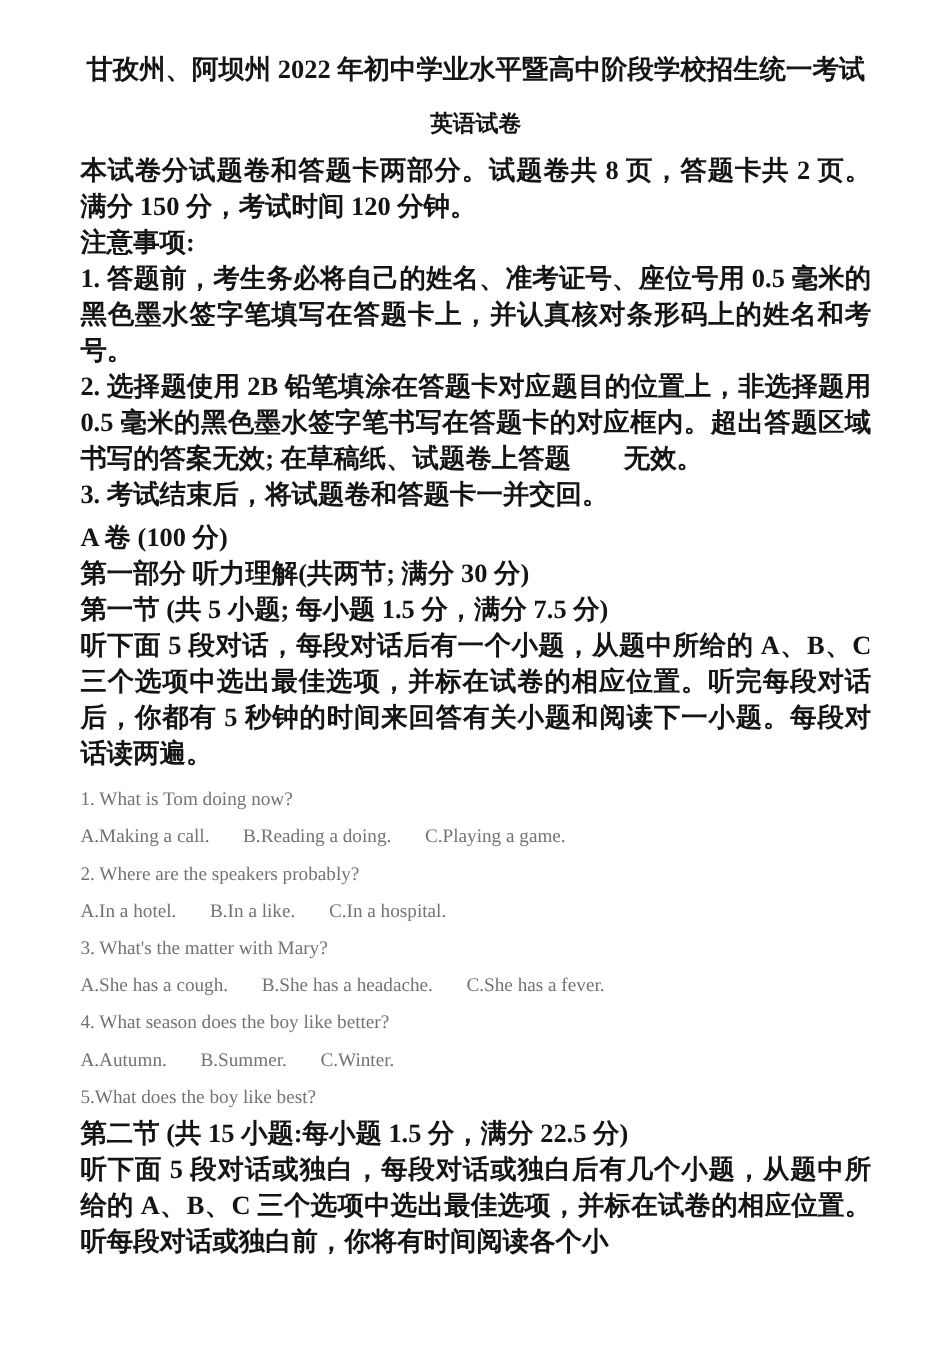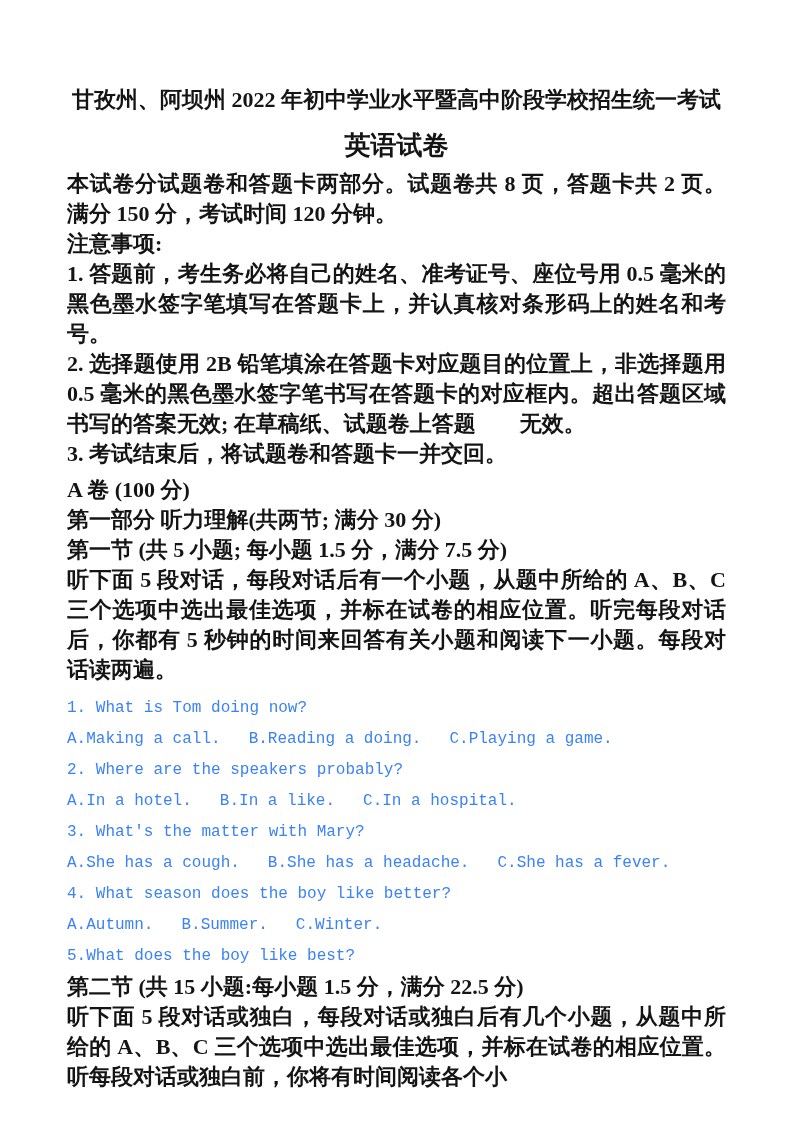--- a/index.html
+++ b/index.html
@@ -9,35 +9,35 @@
   }
   body {
     width: 793px;
     height: 1122px;
     overflow: hidden;
   }
   .page {
     box-sizing: border-box;
     width: 793px;
     height: 1122px;
-    padding: 86px 67px 0 67px;
+    padding: 44px 67px 0 67px;
     background: #ffffff;
     color: #141414;
   }
   .title1 {
     font-family: "Liberation Serif", "DejaVu Serif", serif;
     font-size: 22px;
     font-weight: bold;
     text-align: center;
     line-height: 28px;
     margin: 0 0 18px 0;
   }
   .title2 {
     font-family: "Liberation Serif", "DejaVu Serif", serif;
-    font-size: 26px;
+    font-size: 19px;
     font-weight: bold;
     text-align: center;
     line-height: 28px;
     margin: 0 0 9px 0;
   }
   .cn {
     font-family: "Liberation Serif", "DejaVu Serif", serif;
     font-size: 22px;
     font-weight: bold;
     line-height: 30px;
@@ -47,26 +47,26 @@
   .cn.center {
     text-align: left;
   }
   .cn.gap-top {
     margin-top: 6px;
   }
   .en-section {
     margin-top: 8px;
   }
   .en {
-    font-family: Liberation Mono, monospace;
+    font-family: Liberation Serif, serif;
     font-size: 16px;
     font-weight: normal;
     line-height: 31px;
     margin: 0;
-    color: #3b82f6;
+    color: #737373;
   }
   .opts .opt + .opt {
     margin-left: 28px;
   }
 </style>
 </head>
 <body>
 
 <div class="page">
 

